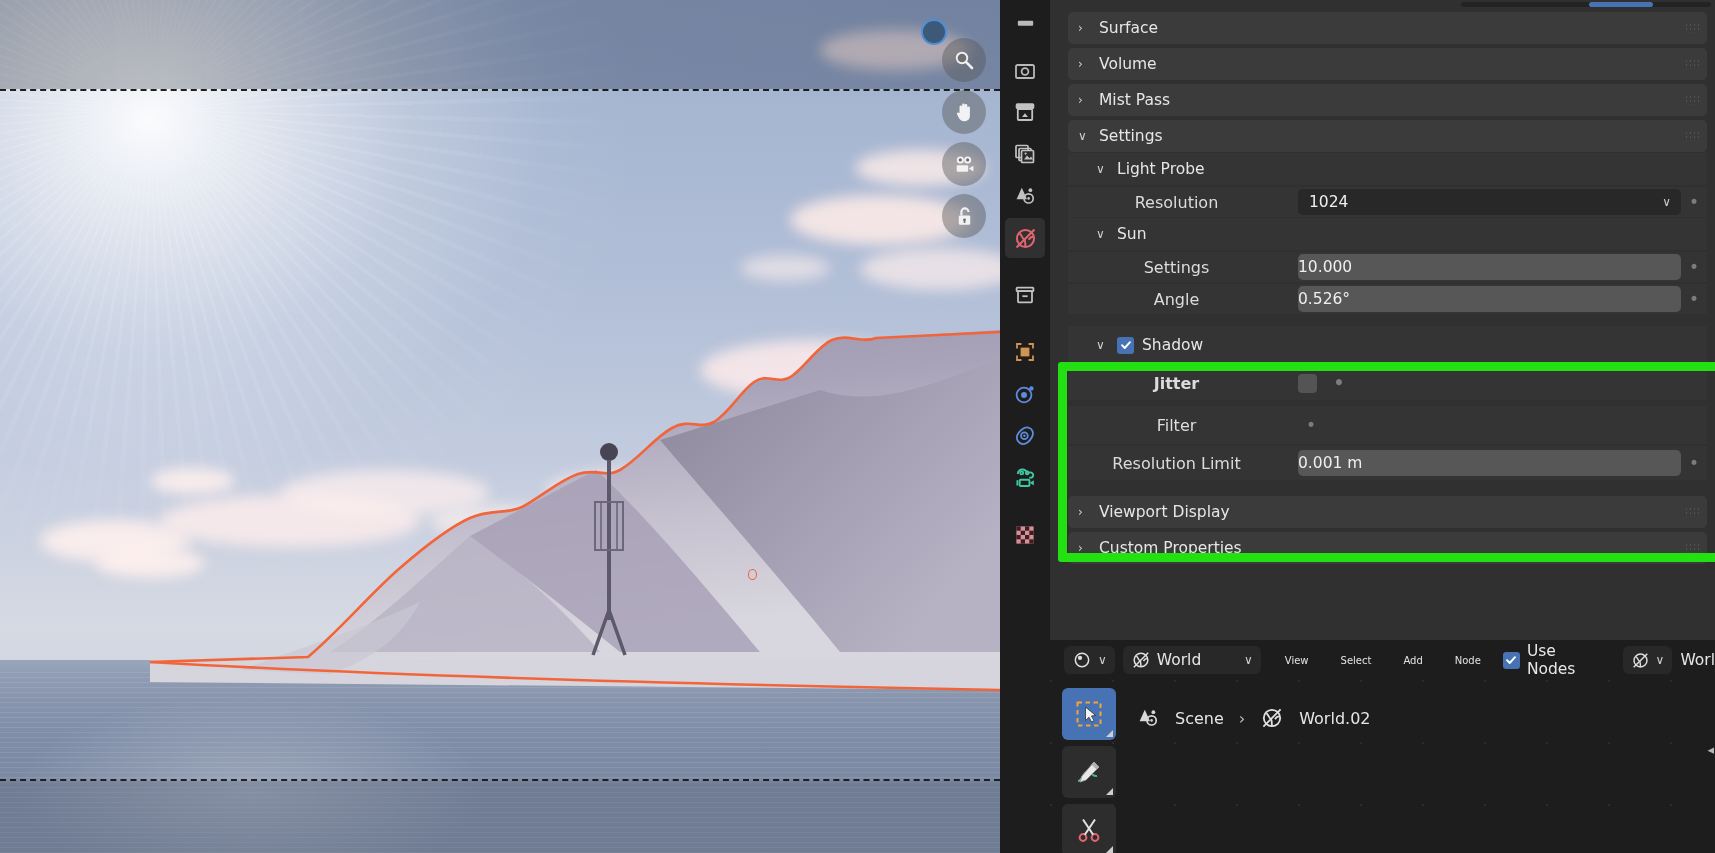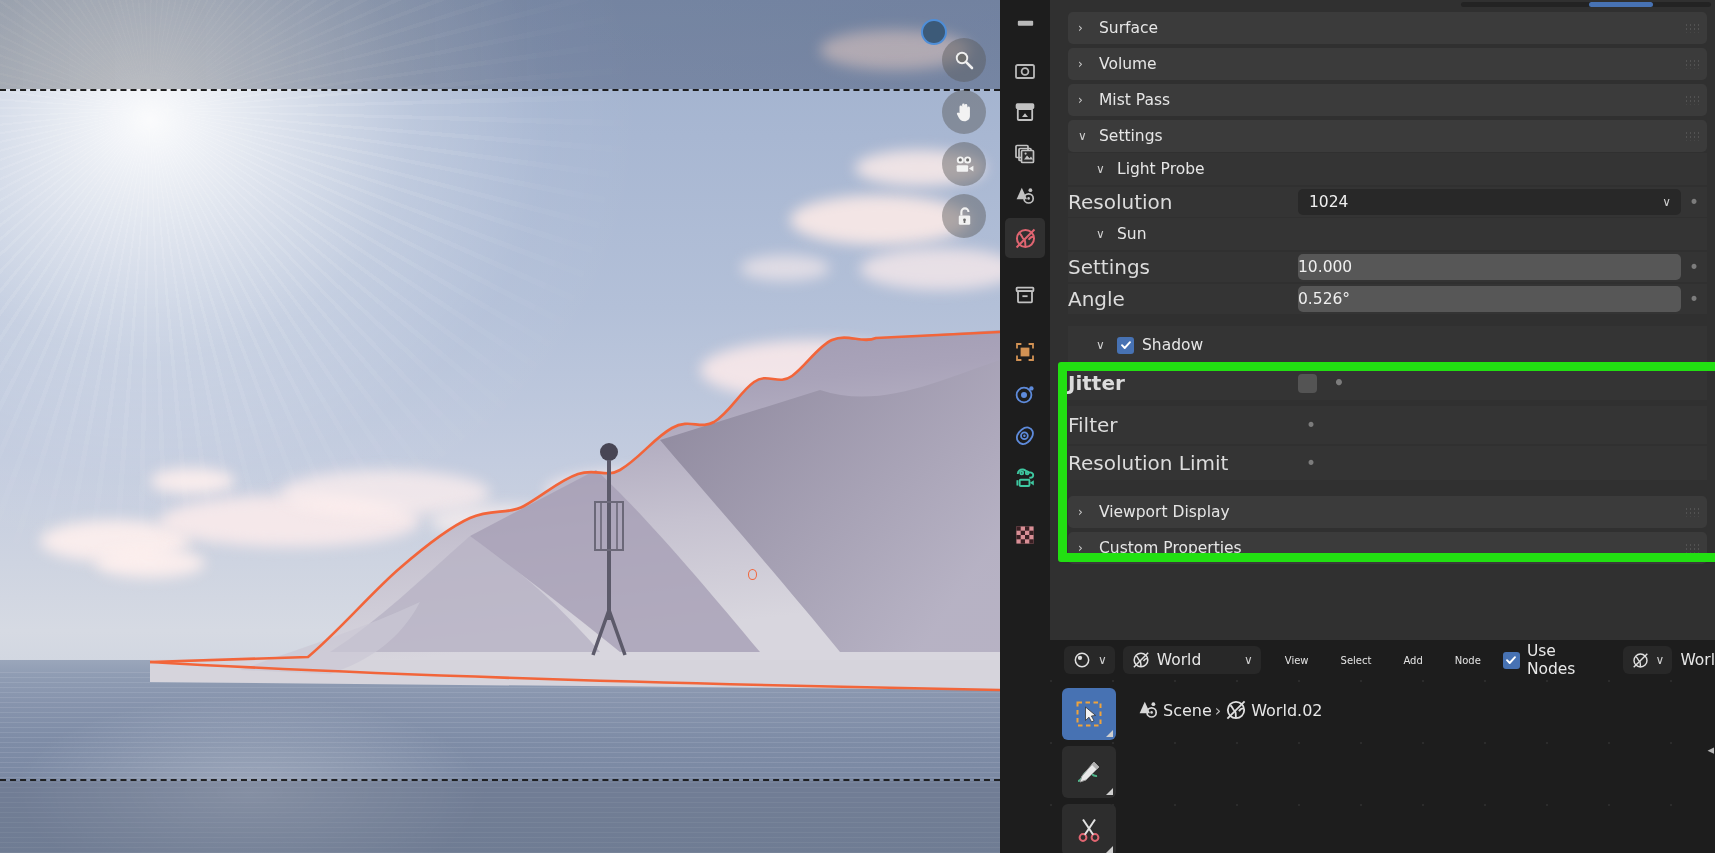--- a/index.html
+++ b/index.html
@@ -144,22 +144,22 @@
   .subpanel-head {
     margin: 1px 8px 0 18px; height: 32px;
     display: flex; align-items: center; padding-left: 28px;
     color: #e6e6e6; font-size: 15.5px; background: #343434;
   }
   .row {
     display: flex; align-items: center; height: 30px;
     margin: 2px 8px 0 18px; background: #343434;
   }
   .row .lbl {
-    width: 230px; text-align: left; padding-right: 13px;
-    color: #dcdcdc; font-size: 20px;
+    width: 230px; text-align: center; padding-right: 13px;
+    color: #dcdcdc; font-size: 16px;
   }
   .field {
     flex: 1; height: 26px; border-radius: 5px;
     display: flex; align-items: center; justify-content: flex-start;
     color: #efefef; font-size: 15.5px; position: relative;
   }
   .field.dark { background: #282828; justify-content: flex-start; padding-left: 11px; }
   .field.slider { background: #575757; }
   .field.disabled { background: #3e3e3e; color: #8a8a8a; justify-content: flex-start; padding-left: 58px; }
   .field .chev { position: absolute; right: 10px; color: #cfcfcf; font-size: 12px; }
@@ -213,22 +213,22 @@
   .ne-tool {
     width: 54px; height: 52px; border-radius: 6px; background: #2d2d2d;
     display: flex; align-items: center; justify-content: center; position: relative;
   }
   .ne-tool.active { background: #4772b3; }
   .ne-tool .corner {
     position: absolute; right: 3px; bottom: 3px;
     width: 0; height: 0; border-left: 7px solid transparent; border-bottom: 7px solid #cfcfcf;
   }
   .ne-breadcrumb {
-    position: absolute; left: 86px; top: 18px;
-    display: flex; align-items: center; gap: 3px; color: #e6e6e6; font-size: 16px;
+    position: absolute; left: 86px; top: 26px;
+    display: flex; align-items: center; gap: 15px; color: #e6e6e6; font-size: 16px;
   }
   .ne-arrow {
     position: absolute; right: 1px; top: 62px; color: #b5b5b5; font-size: 13px;
   }
 </style>
 </head>
 <body>
 
 <div class="app">
 
@@ -524,20 +524,23 @@
         <span class="lbl">Jitter</span>
         <span class="jitter-box"></span>
         <span class="decorator">•</span>
       </div>
       <div class="row" style="height:38px; margin-top:6px;">
         <span class="lbl">Filter</span>
         <span class="decorator">•</span>
       </div>
       <div class="row" style="height:34px;">
         <span class="lbl">Resolution Limit</span>
+        <span class="field slider">
+          <span>0.001 m</span>
+        </span>
         <span class="decorator">•</span>
       </div>
 
       <div style="height:14px;"></div>
 
       <div class="panel-head" style="margin-top:2px;">
         <span class="tri">›</span>
         <span>Viewport Display</span>
         <span class="grip"></span>
       </div>

